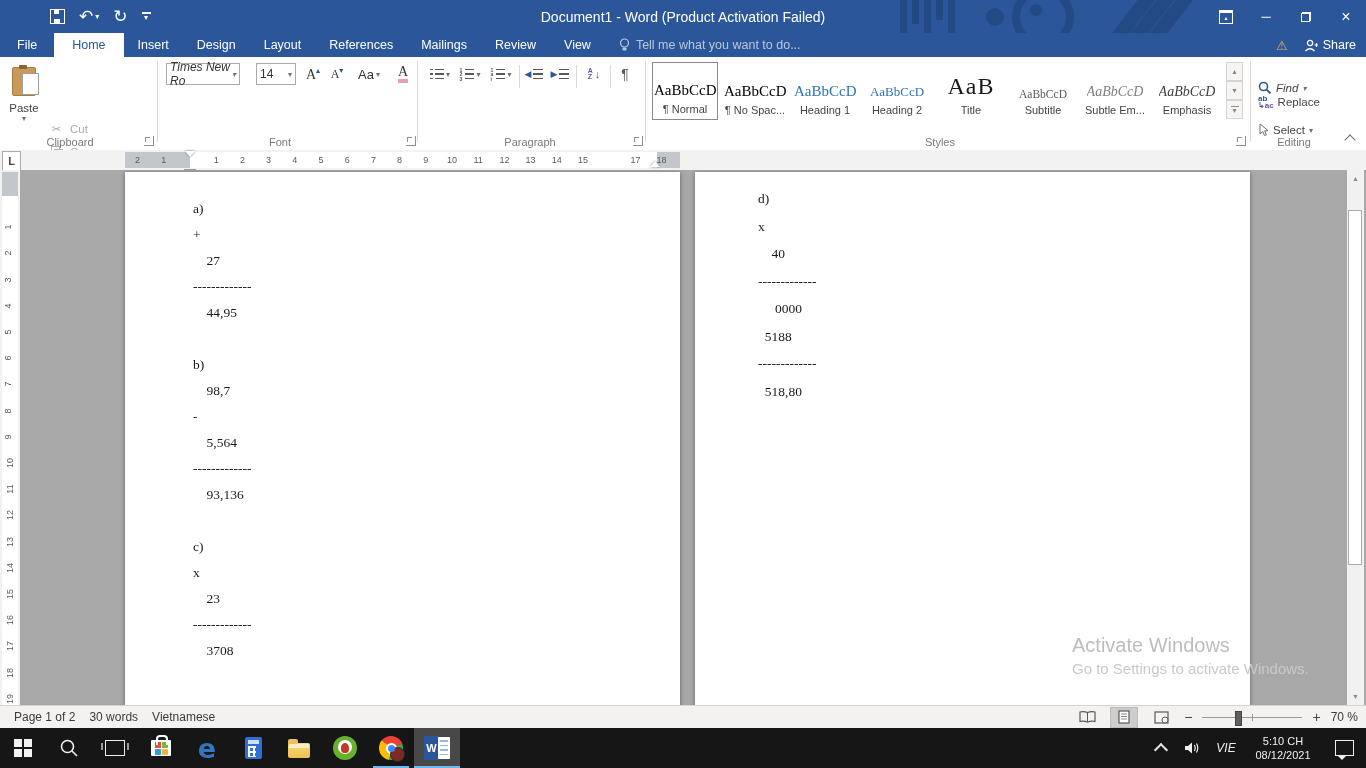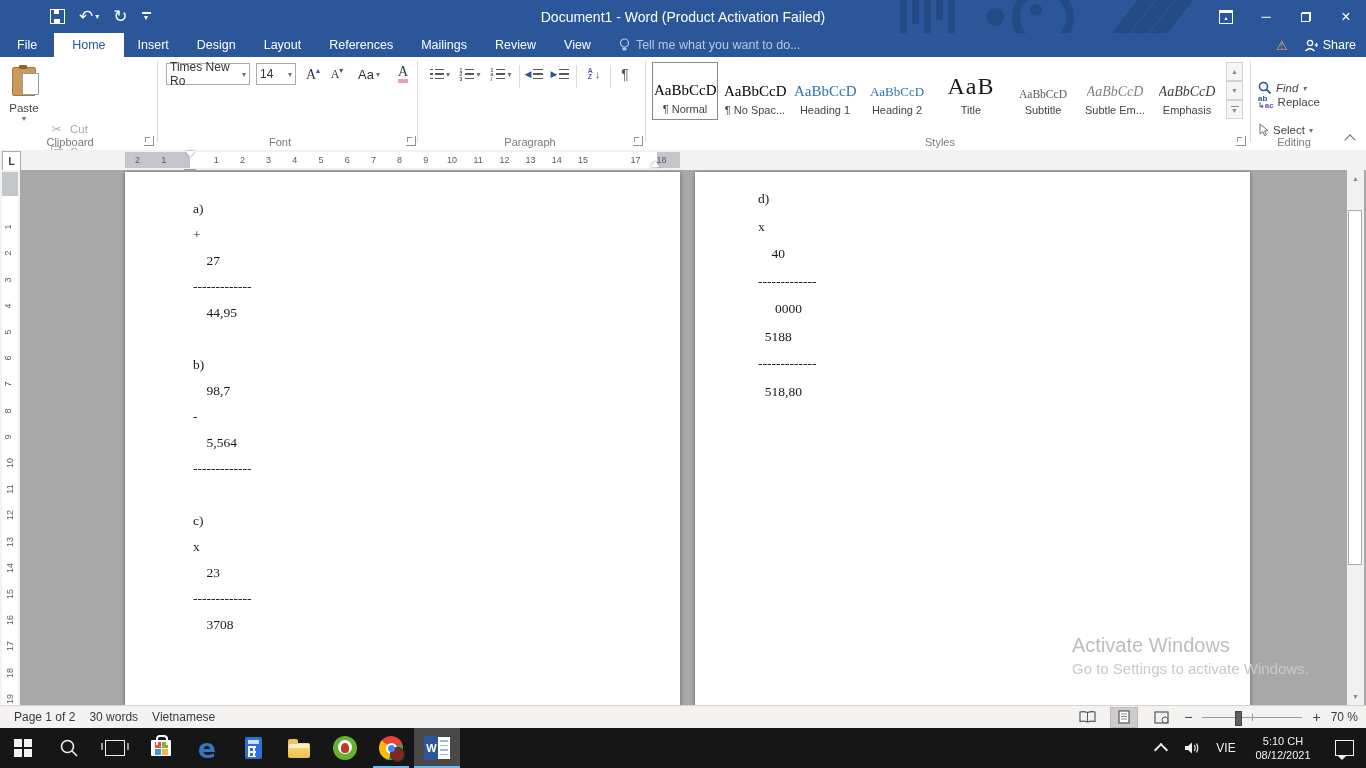--- a/index.html
+++ b/index.html
@@ -301,21 +301,21 @@
         <span class="small-ico">
             <span class="brush"></span>
           </span>
         <span class="btn-lbl">Format Painter</span>
       </div>
     </div>
     <div class="glabel" style="left:20px;width:100px;">Clipboard</div>
     <div class="launcher" style="left:144px;"></div>
     <div class="gdiv" style="left:157px;"></div>
 
-    <div class="combo" style="left:166px;top:6px;width:84px;">
+    <div class="combo" style="left:166px;top:6px;width:74px;font-style:italic;">
       <span>Times New Ro</span>
       <span class="caret">▾</span>
     </div>
     <div class="combo" style="left:256px;top:6px;width:40px;">
       <span>14</span>
       <span class="caret">▾</span>
     </div>
     <div class="fbtn" style="left:302px;top:6px;width:22px;">
       <span class="growA"><span>A</span><sup>▴</sup></span>
     </div>
@@ -540,20 +540,21 @@
           <div class="doc-line">+</div>
           <div class="doc-line">    27</div>
           <div class="doc-line">-------------</div>
           <div class="doc-line">    44,95</div>
           <div class="doc-line"></div>
           <div class="doc-line">b)</div>
           <div class="doc-line">    98,7</div>
           <div class="doc-line">-</div>
           <div class="doc-line">    5,564</div>
           <div class="doc-line">-------------</div>
+          <div class="doc-line">    93,136</div>
           <div class="doc-line"></div>
           <div class="doc-line">c)</div>
           <div class="doc-line">x</div>
           <div class="doc-line">    23</div>
           <div class="doc-line">-------------</div>
           <div class="doc-line">    3708</div>
         </div>
     </div>
     <div class="page page2">
       <div>
@@ -695,21 +696,21 @@
       <div class="tray-item" style="width:30px;">
           <span class="tray-chev"></span>
         </div>
       <div class="tray-item" style="width:32px;">
         <svg width="16" height="14" viewBox="0 0 16 14">
           <path d="M1 5 L4 5 L8 1.5 L8 12.5 L4 9 L1 9 Z" fill="#f0f0f0"></path>
           <path d="M10.5 4 Q12 7 10.5 10" fill="none" stroke="#f0f0f0" stroke-width="1.2"></path>
           <path d="M12.5 2.5 Q15 7 12.5 11.5" fill="none" stroke="#f0f0f0" stroke-width="1.2"></path>
         </svg>
       </div>
-      <div class="tray-item tray-lang" style="width:36px;">VIE</div>
+      <div class="tray-item tray-lang" style="width:36px;font-style:italic;">VIE</div>
       <div class="tray-item" style="width:78px;">
         <div class="tray-clock">
           <div>5:10 CH</div>
           <div>08/12/2021</div>
         </div>
       </div>
       <div class="tray-item" style="width:44px;">
           <span class="action"></span>
         </div>
     </div>

